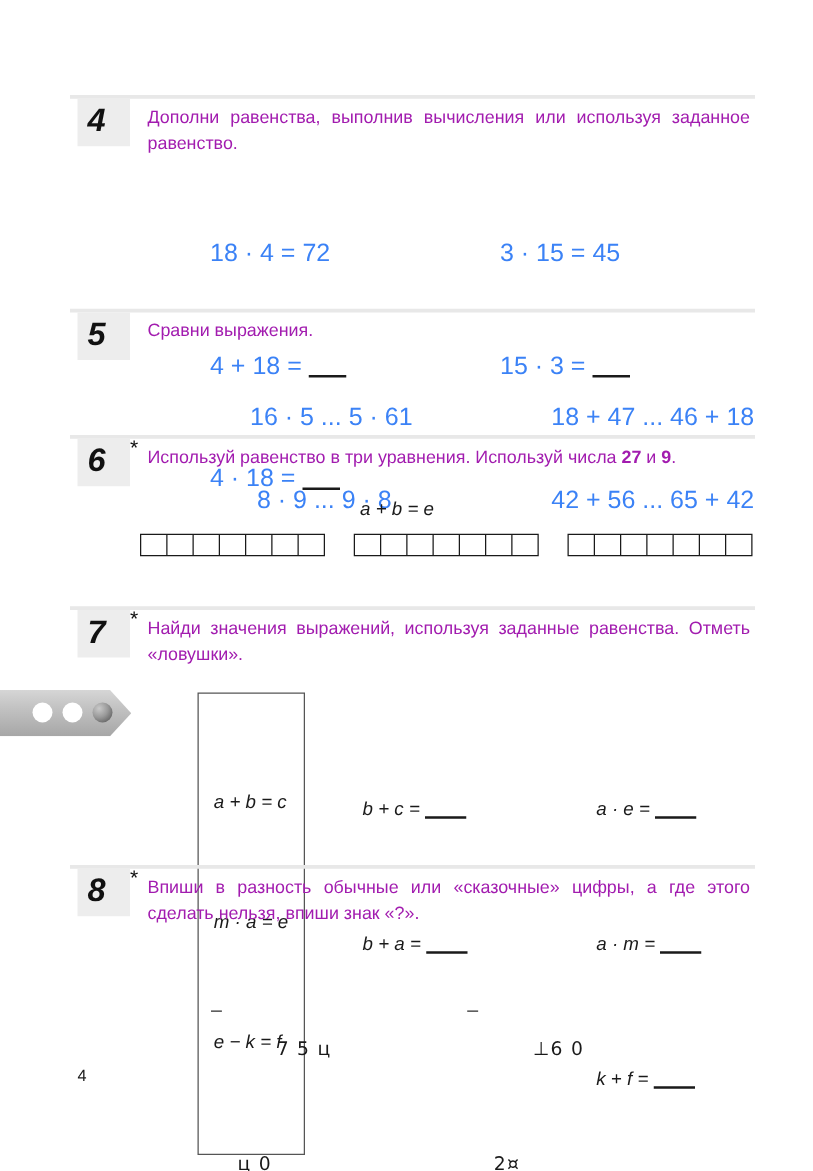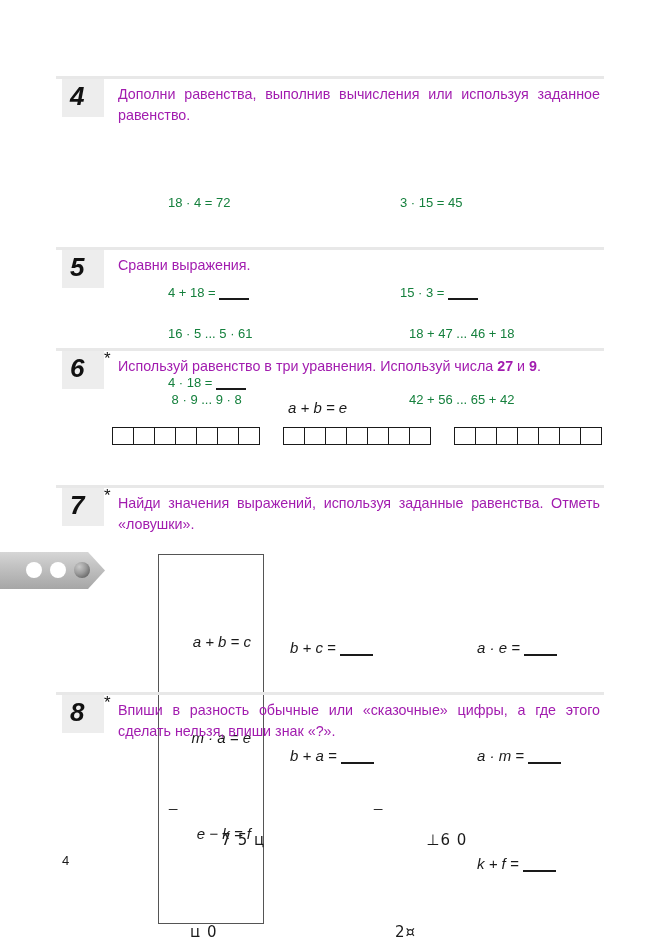--- a/index.html
+++ b/index.html
@@ -74,26 +74,26 @@
     line-height: 21px;
     color: #a21caf;
     text-align: justify;
     text-justify: inter-word;
   }
   .prompt .b { font-weight: bold; }
 
   
   .exprcol {
     position: absolute;
-    font-size: 13px;
+    font-size: 20px;
     line-height: 30px;
-    color: #15803d;
+    color: #3b82f6;
     white-space: pre;
   }
-  .exprcol.tight { line-height: 21px; }
+  .exprcol.tight { line-height: 21px; margin-left: 32px; }
 
   .blank {
     display: inline-block;
     width: 30px;
     border-bottom: 2px solid #1a1a1a;
     vertical-align: -3px;
     height: 11px;
   }
 
   
@@ -277,21 +277,21 @@
       </div>
   </div>
 
   <div class="task" style="top:485px;">
     <div class="rule"></div>
     <div class="numbox">
       <span class="num">7</span>
       <span class="star">*</span>
     </div>
     <div class="prompt">Найди значения выражений, используя заданные равенства.  Отметь  «ловушки».</div>
-    <div class="framed" style="left:158px; top:69px; width:106px;text-align:right;">
+    <div class="framed" style="left:158px; top:69px; width:86px;">
       <div>a + b = c</div>
       <div>m · a = e</div>
       <div>e − k = f</div>
     </div>
     <div class="italexpr" style="left:290px; top:73px;">
       <div>b + c = <span class="blank"></span></div>
       <div>b + a = <span class="blank"></span></div>
     </div>
     <div class="italexpr" style="left:477px; top:73px;">
       <div>a · e = <span class="blank"></span></div>

